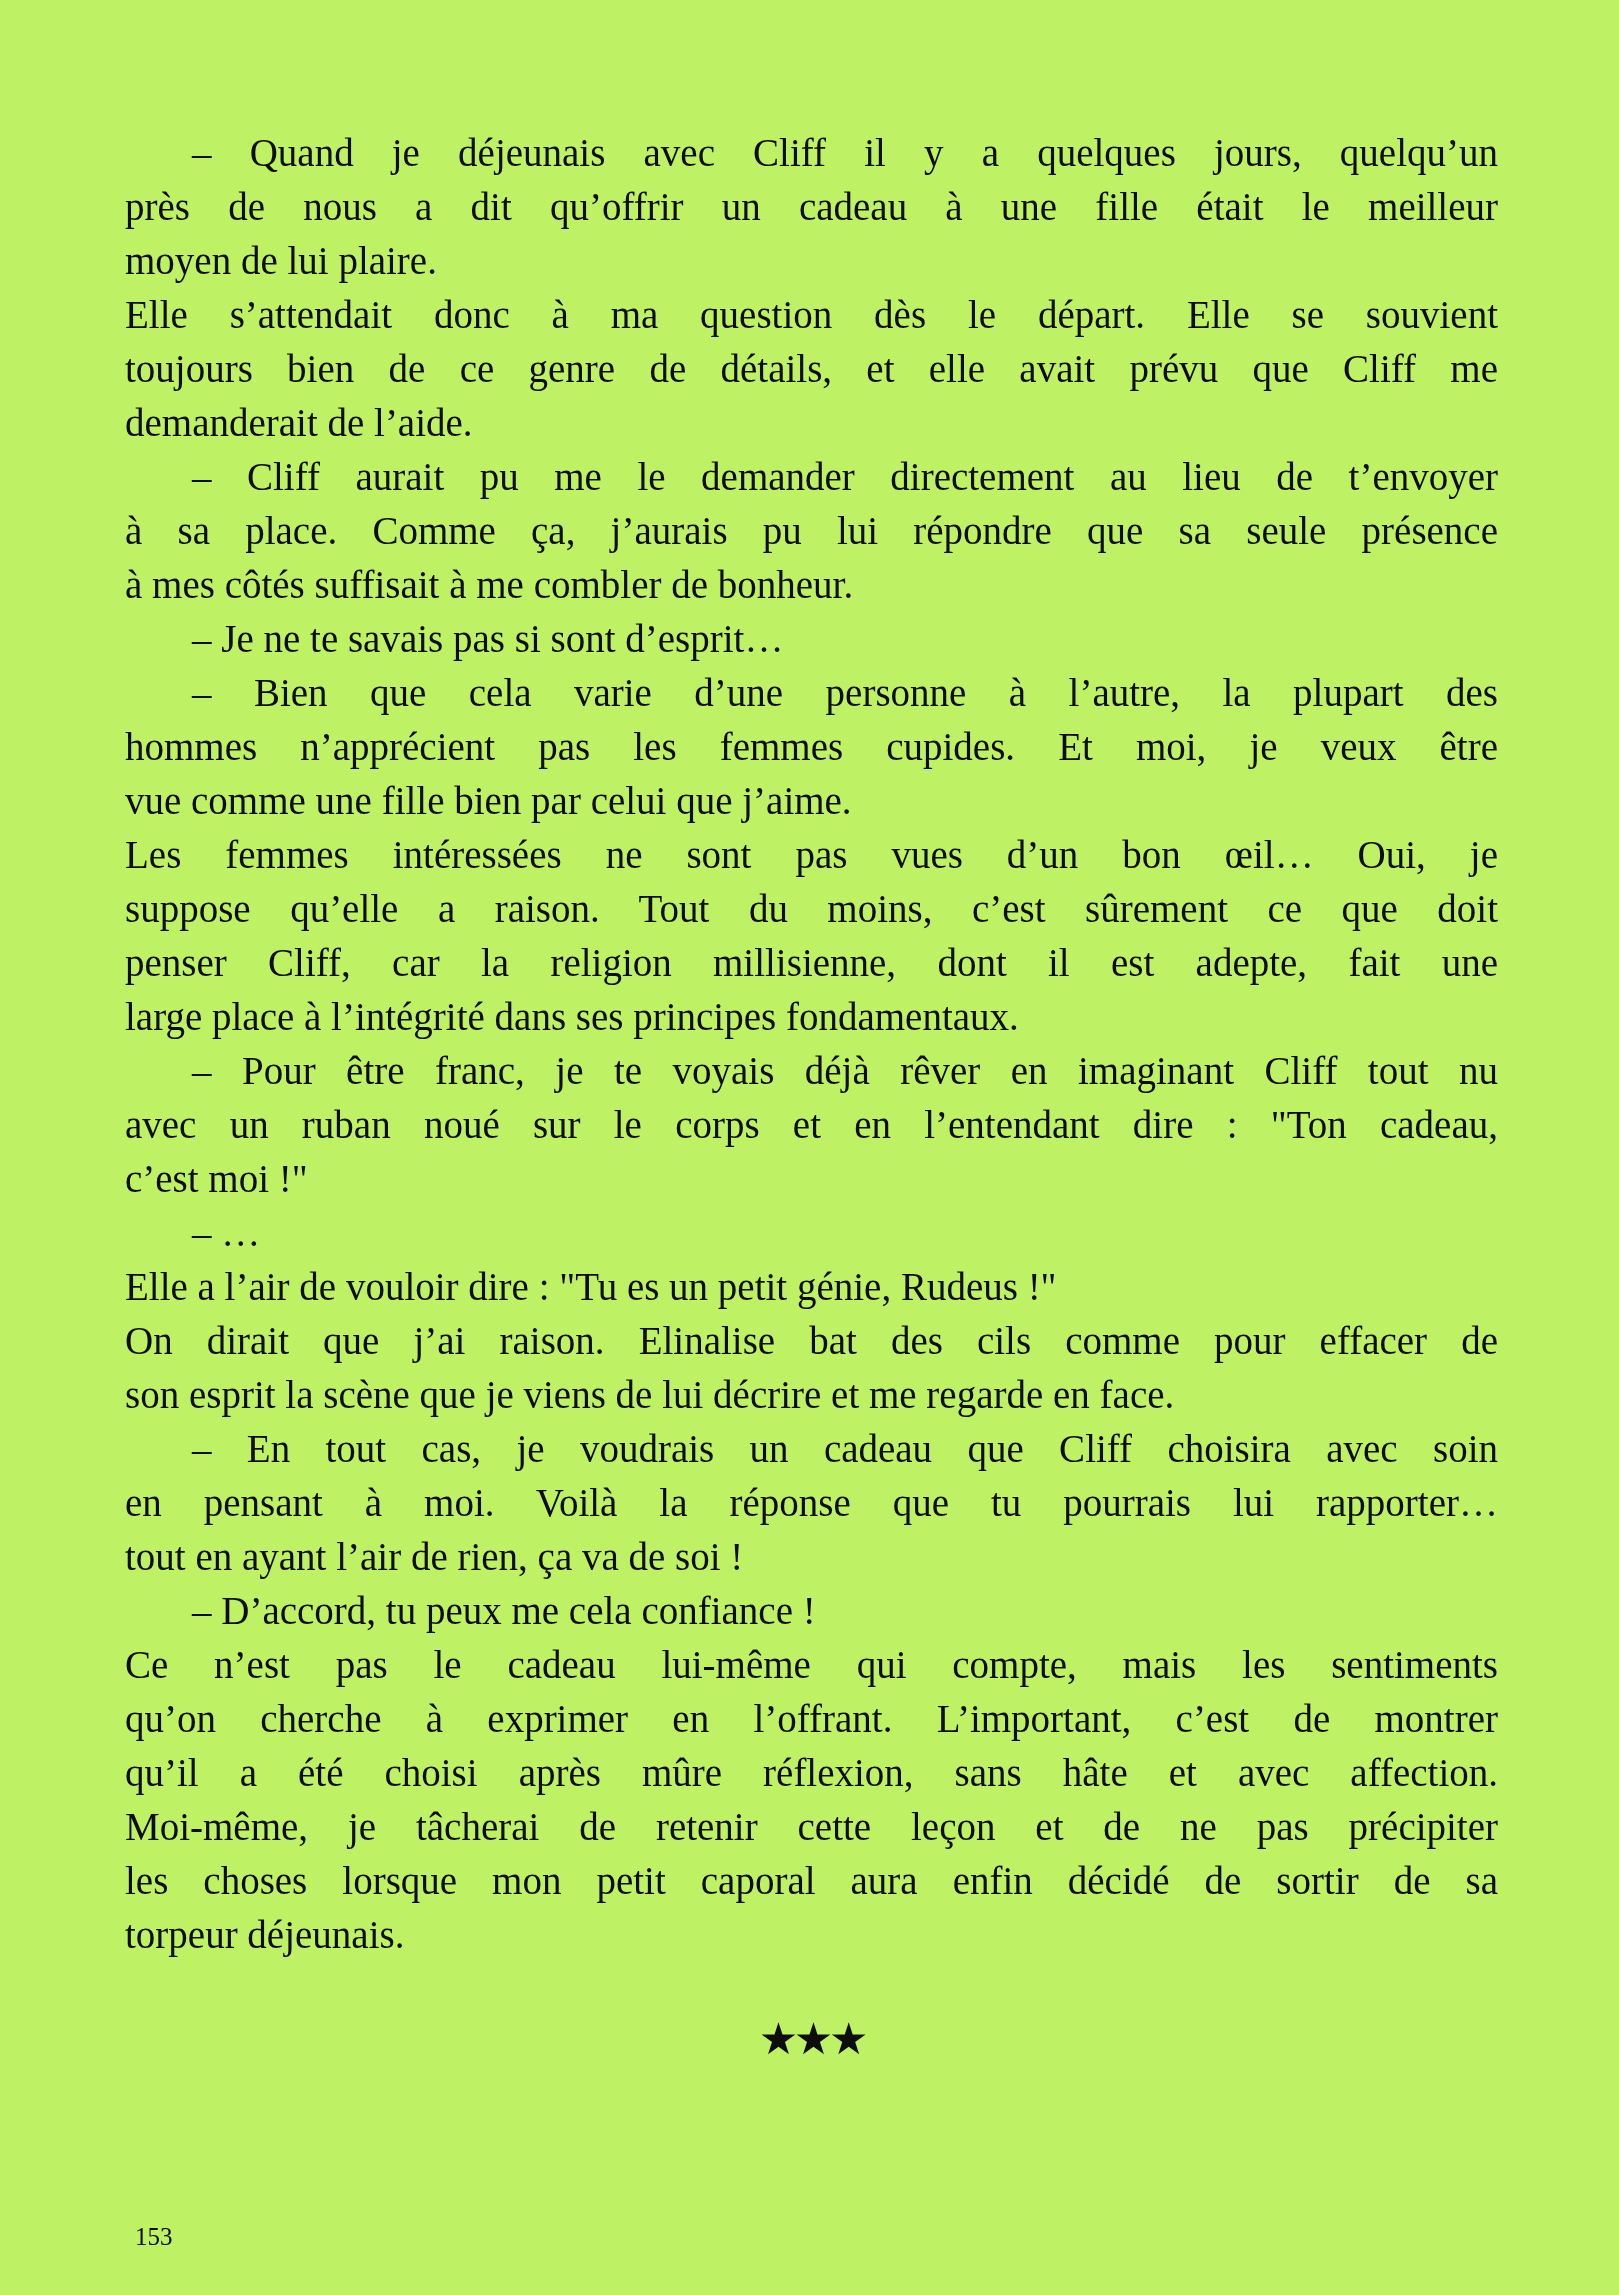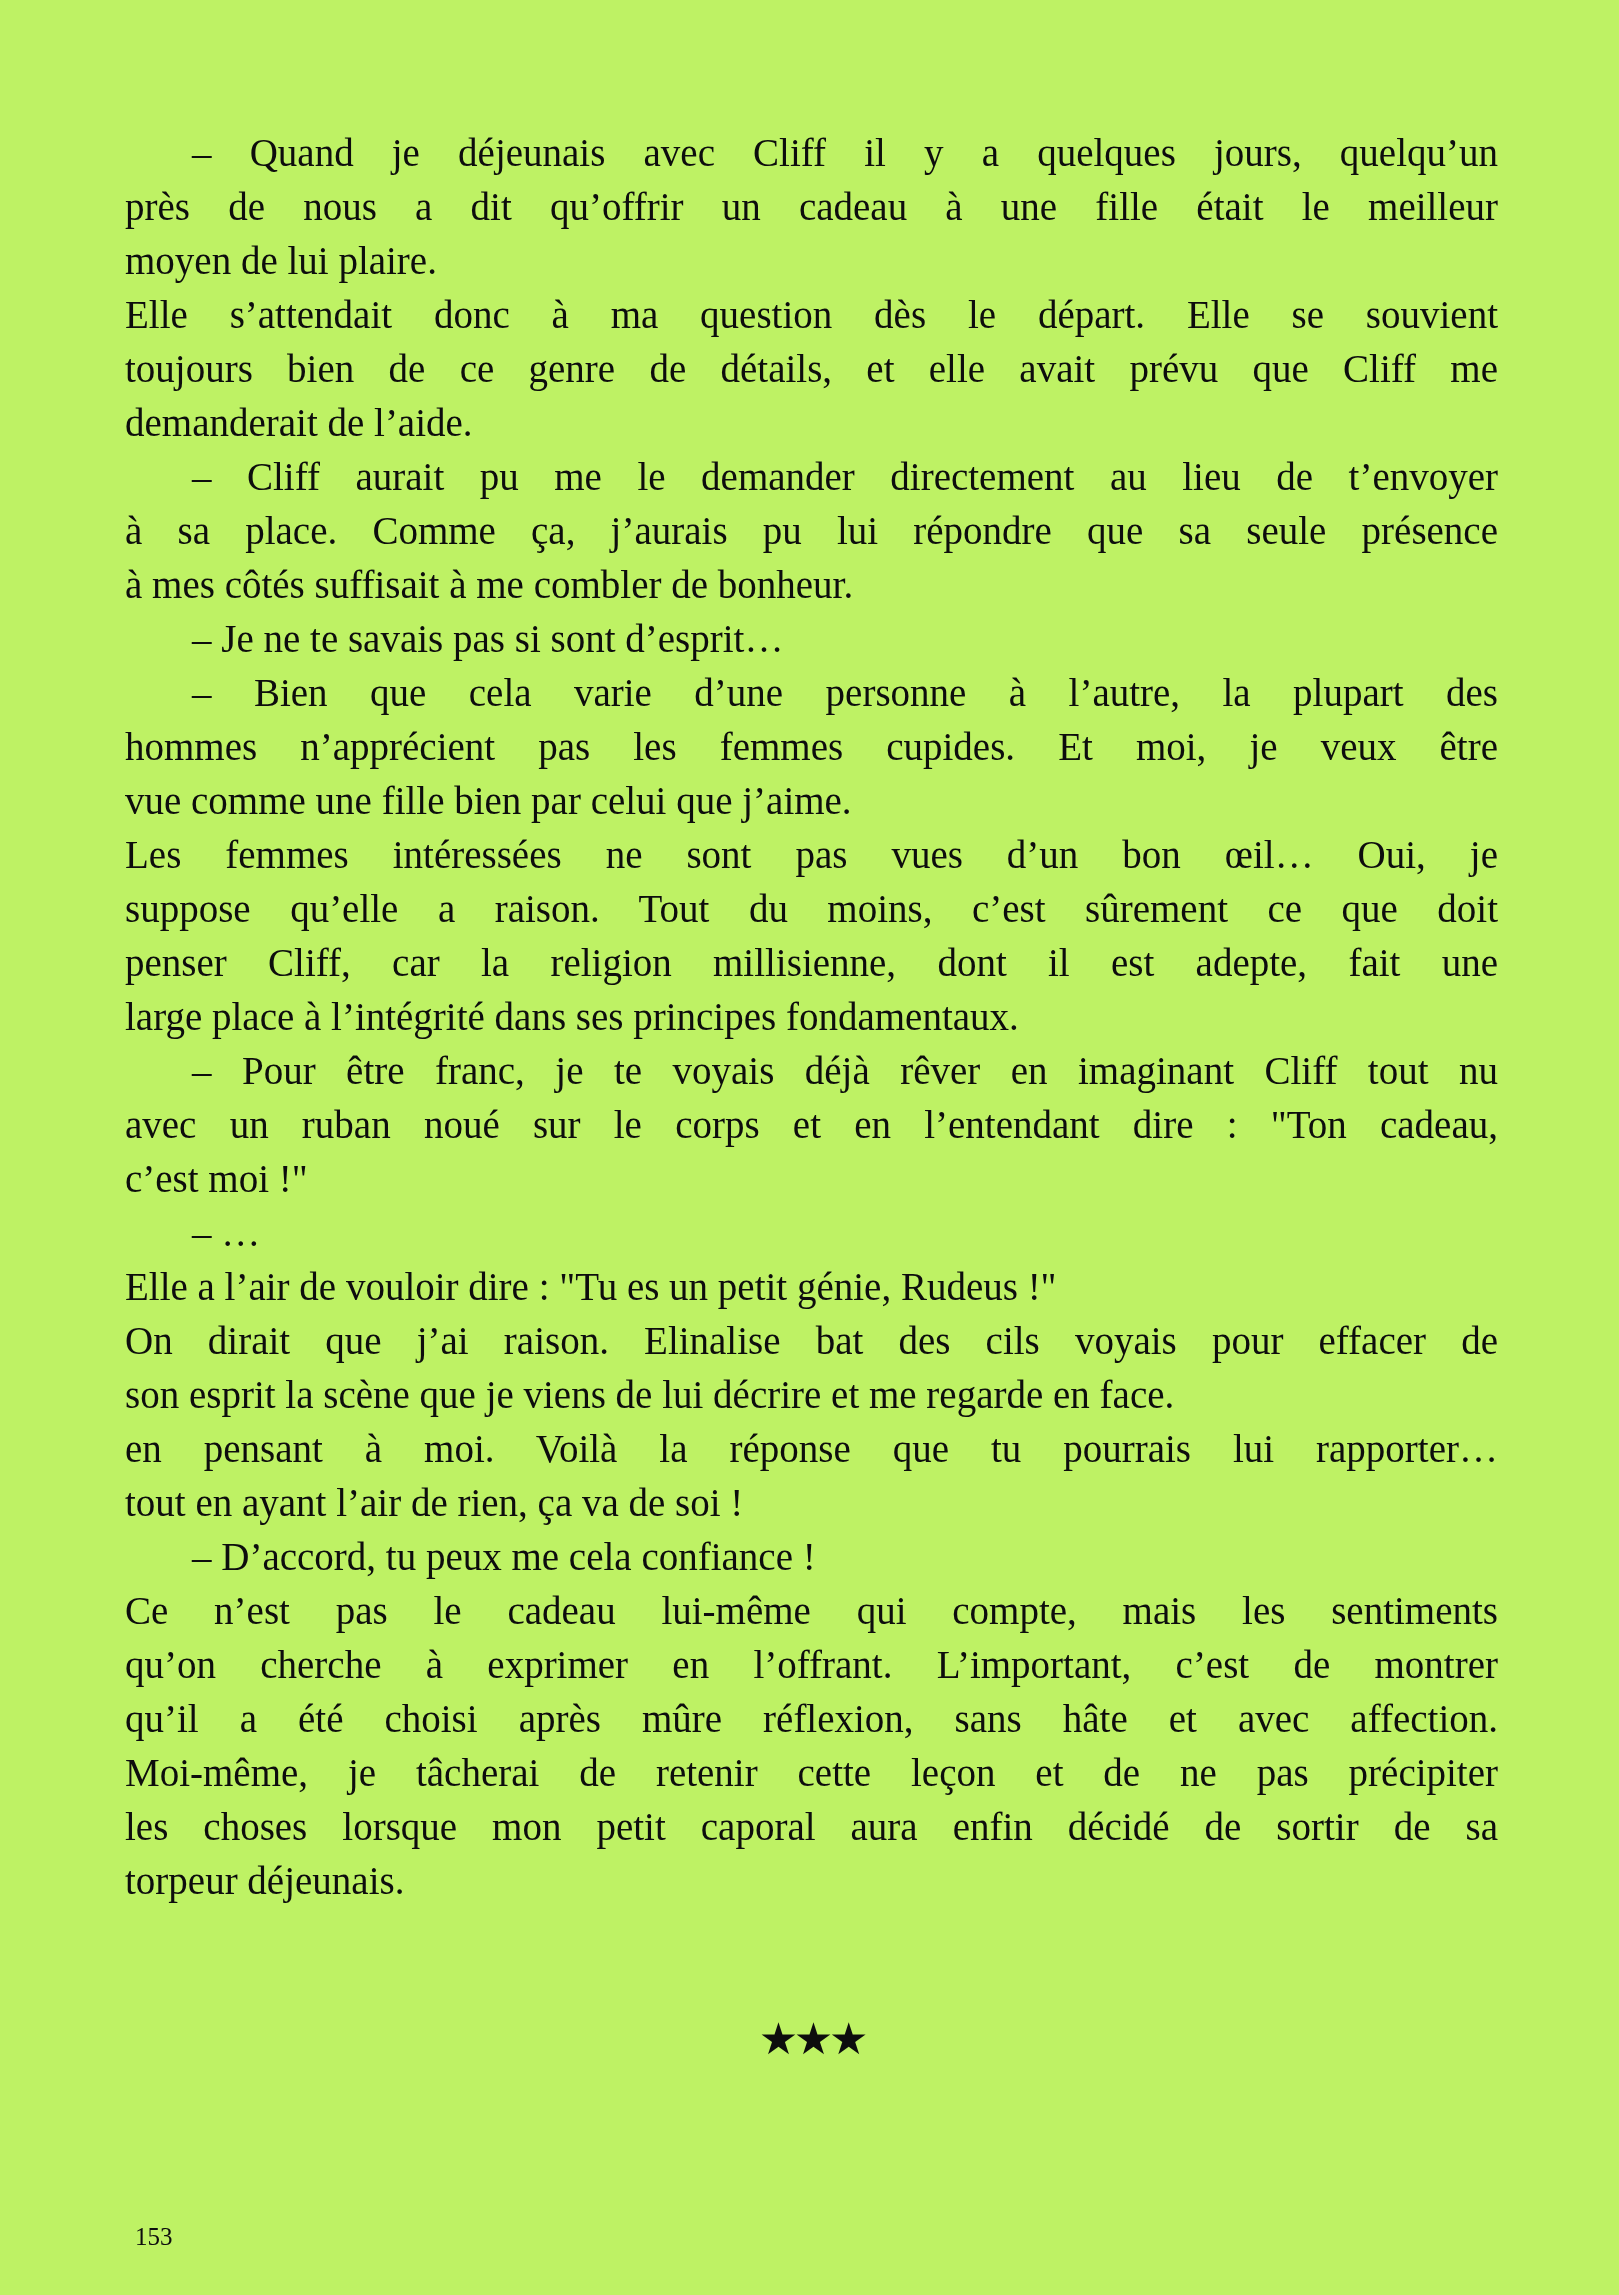--- a/index.html
+++ b/index.html
@@ -110,25 +110,26 @@
 
     <div class="para">
       <div class="line last ind">– …</div>
     </div>
 
     <div class="para">
       <div class="line last">Elle a l’air de vouloir dire : "Tu es un petit génie, Rudeus !"</div>
     </div>
 
     <div class="para">
-      <div class="line">On dirait que j’ai raison. Elinalise bat des cils voyais pour effacer de</div>
+      <div class="line">On dirait que j’ai raison. Elinalise bat des cils comme pour effacer de</div>
       <div class="line last">son esprit la scène que je viens de lui décrire et me regarde en face.</div>
     </div>
 
     <div class="para">
+      <div class="line ind">– En tout cas, je voudrais un cadeau que Cliff choisira avec soin</div>
       <div class="line">en pensant à moi. Voilà la réponse que tu pourrais lui rapporter…</div>
       <div class="line last">tout en ayant l’air de rien, ça va de soi !</div>
     </div>
 
     <div class="para">
       <div class="line last ind">– D’accord, tu peux me cela confiance !</div>
     </div>
 
     <div class="para">
       <div class="line">Ce n’est pas le cadeau lui-même qui compte, mais les sentiments</div>

